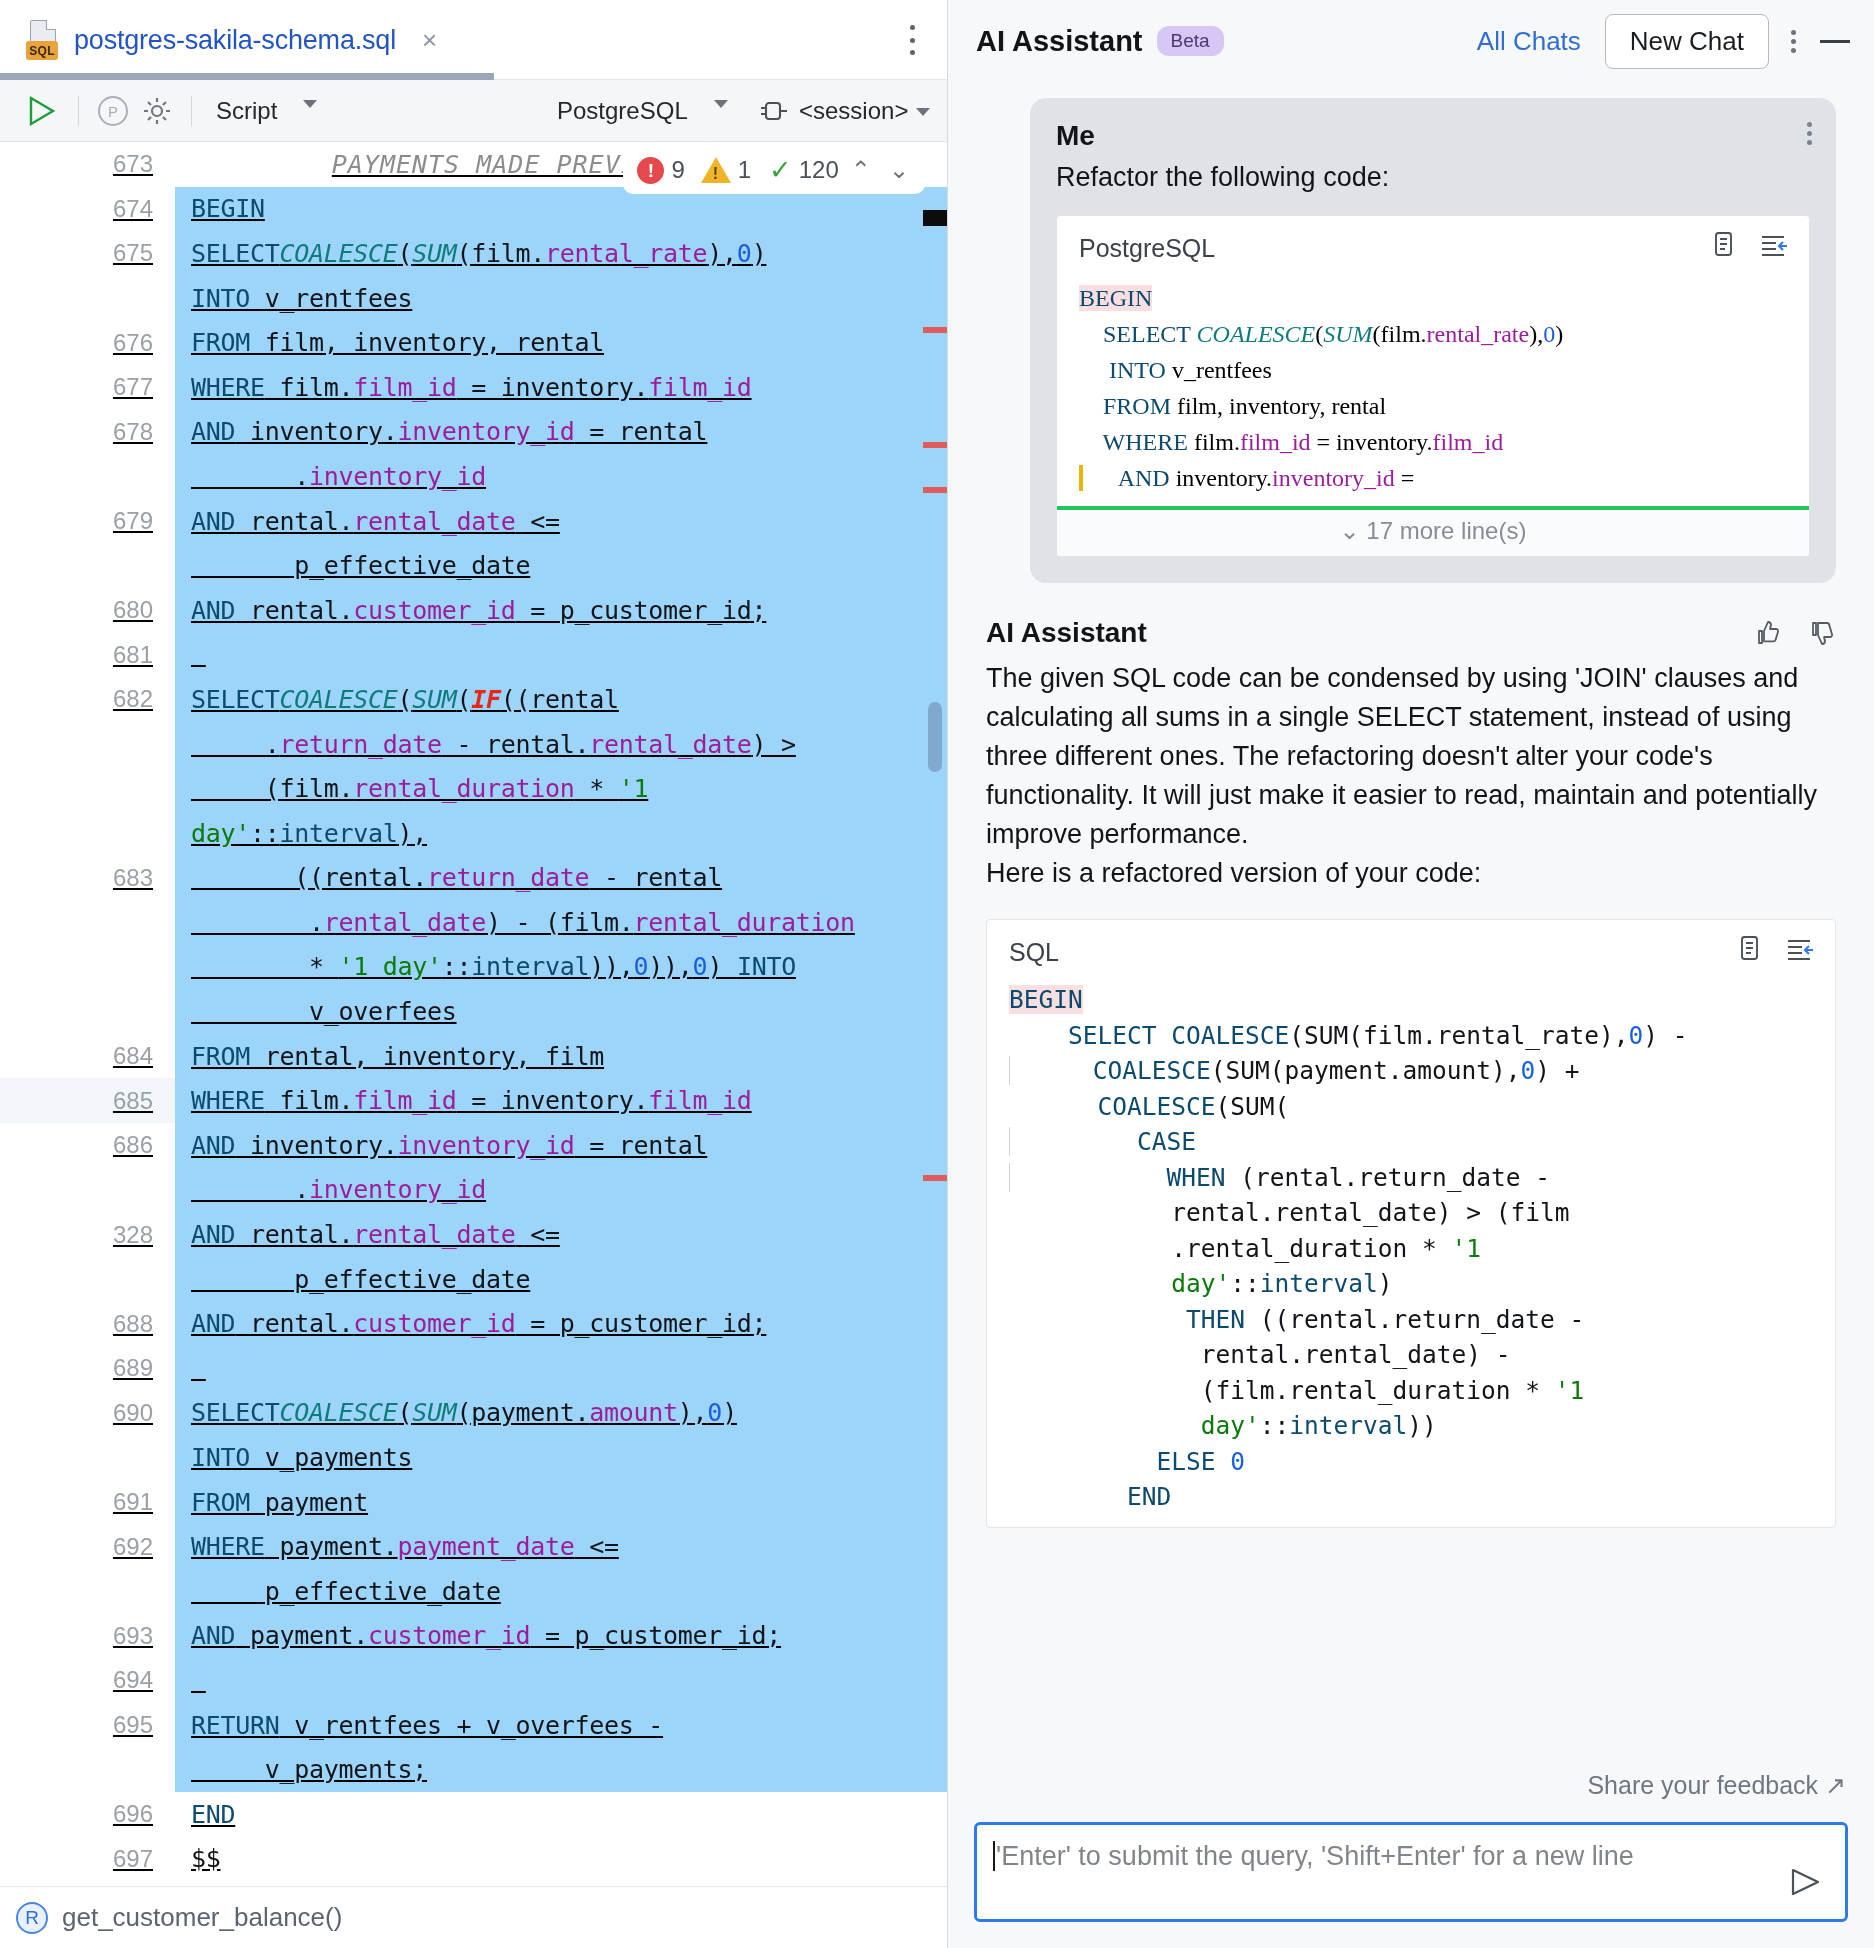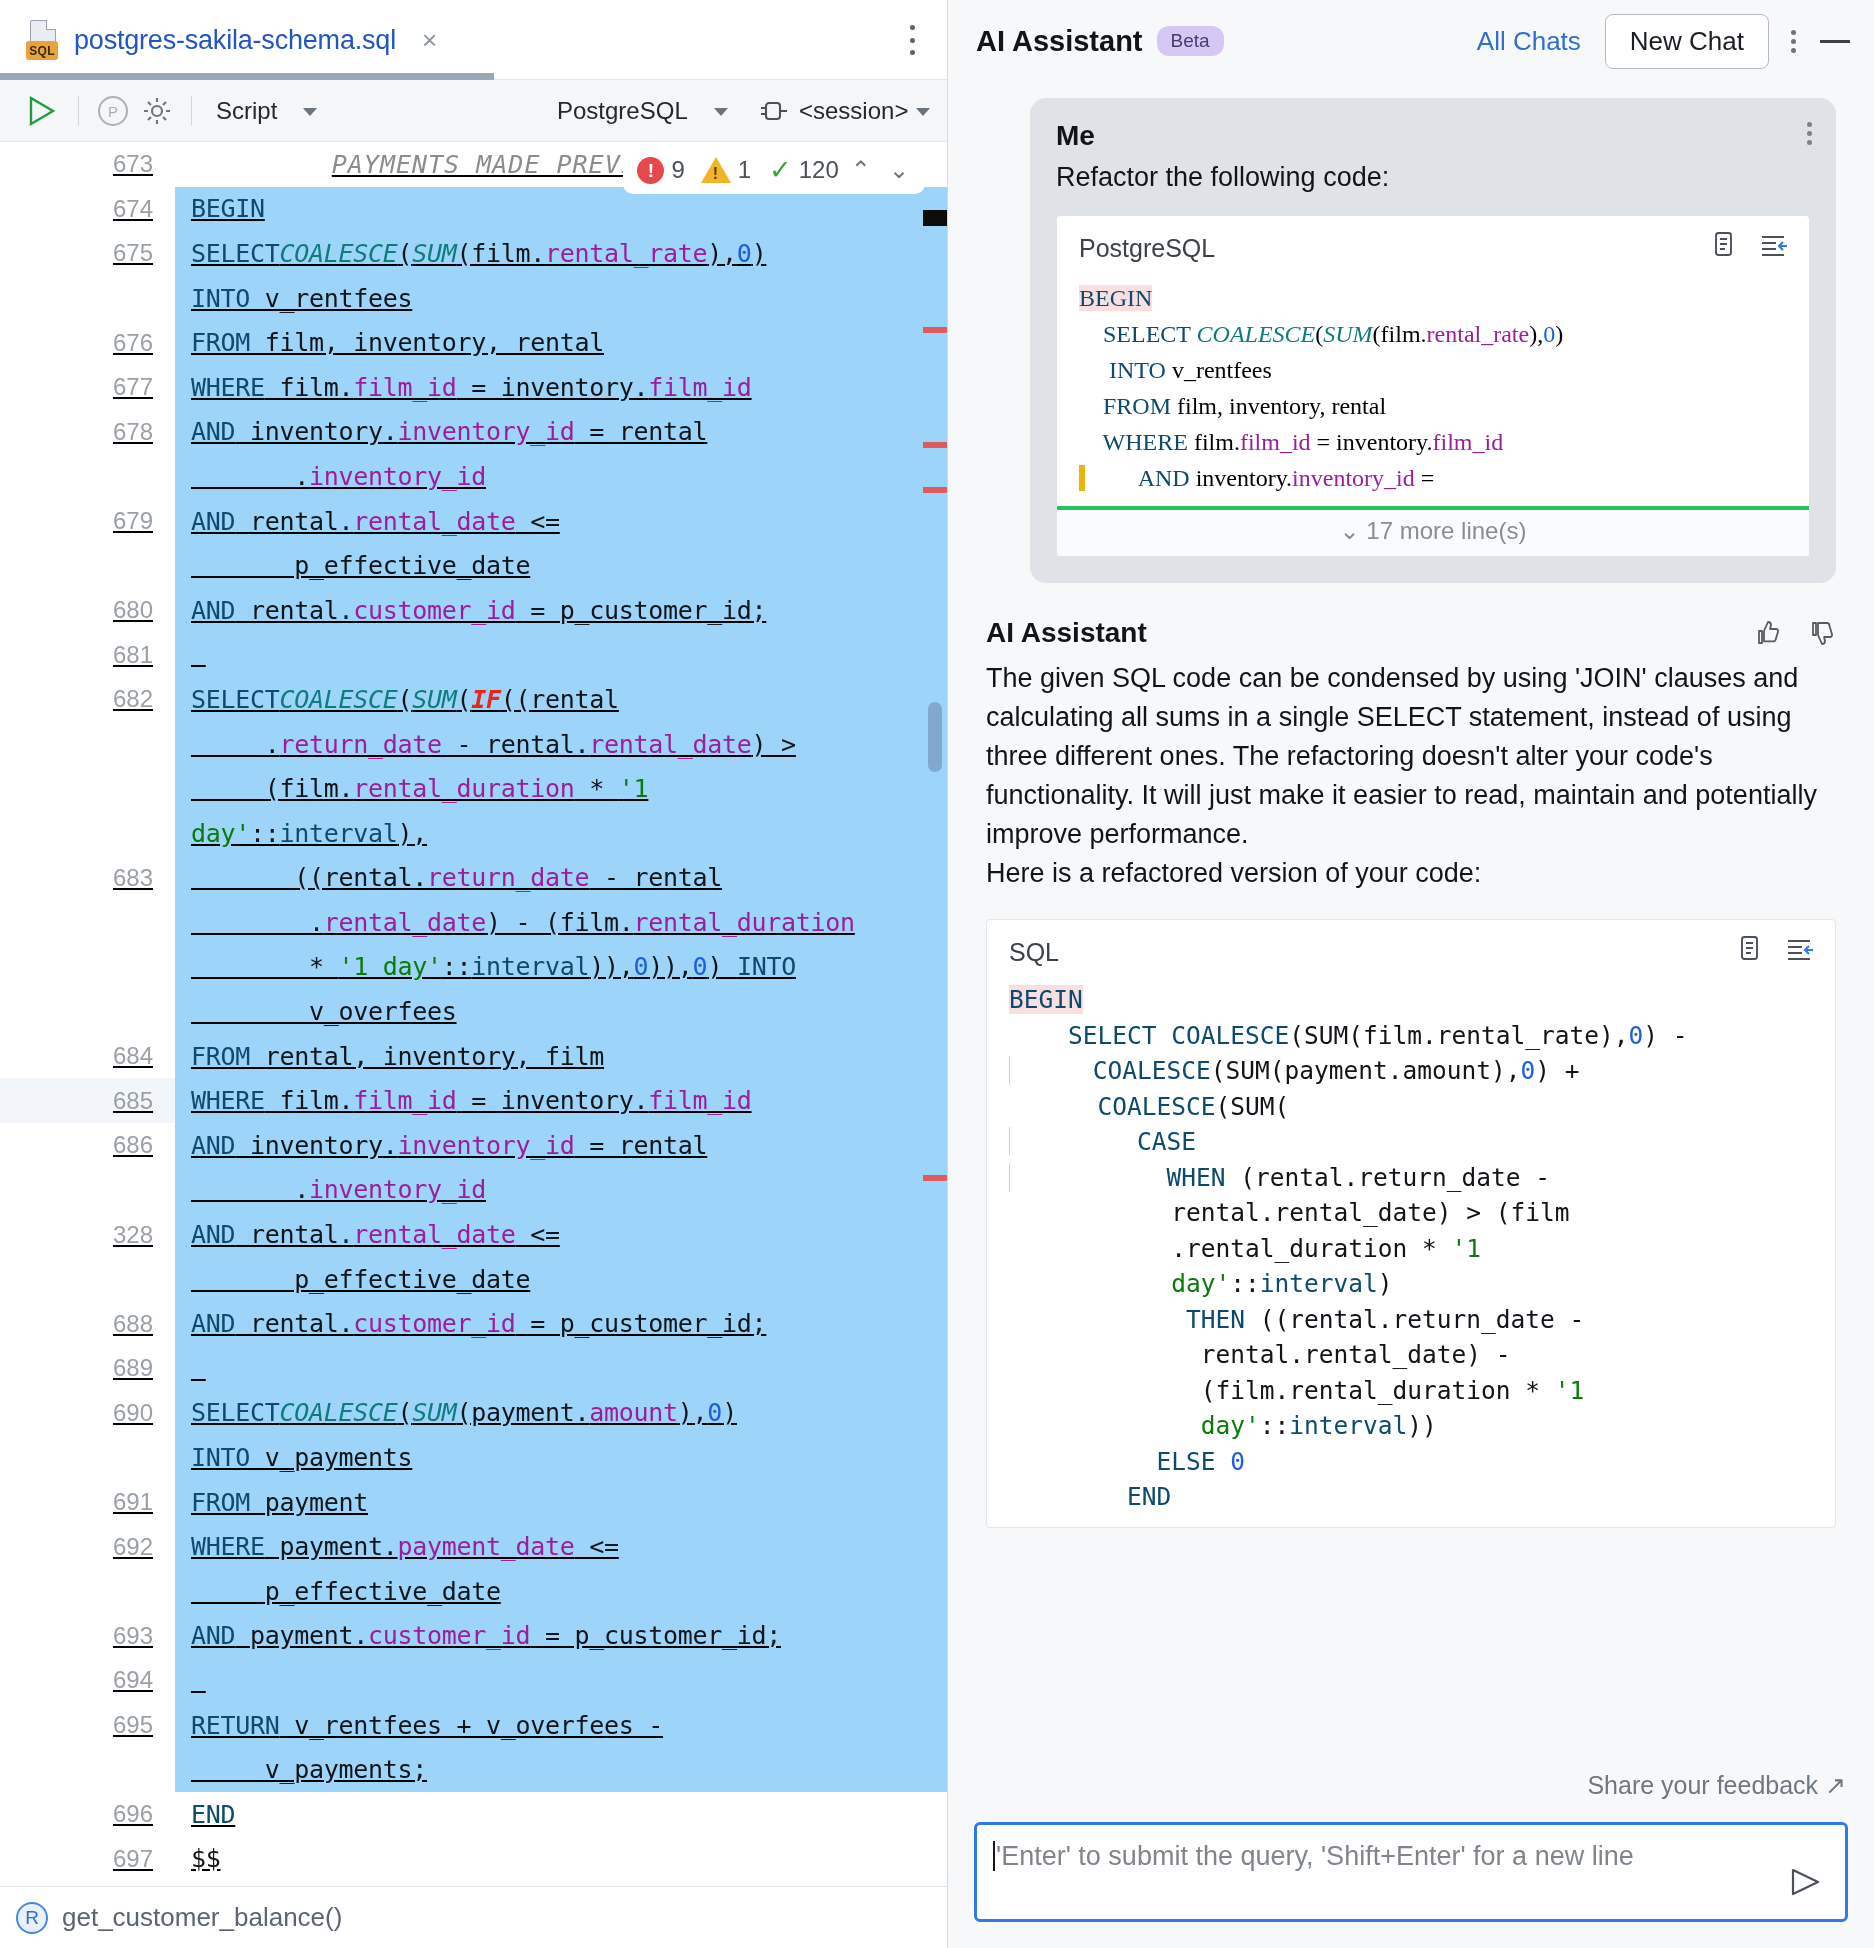--- a/index.html
+++ b/index.html
@@ -81,21 +81,21 @@
   .tb-run {
     width: 50px; height: 44px; display:flex; align-items:center; justify-content:center;
     cursor: pointer;
   }
   .tb-sep { width: 1px; height: 30px; background: #d3d7dd; margin: 0 12px; }
   .tb-icon {
     width: 44px; height: 44px; display:flex; align-items:center; justify-content:center;
     cursor:pointer;
   }
   .tb-combo {
-    display: flex; align-items: center; gap: 26px; font-size: 24px; color: #25282c;
+    display: flex; align-items: flex-start; gap: 26px; font-size: 24px; color: #25282c;
     cursor: pointer; padding: 0 12px;
   }
   .chev {
     width: 0; height: 0; border-left: 7px solid transparent; border-right: 7px solid transparent;
     border-top: 8px solid #6b737d; margin-top: 3px;
   }
   .tb-dialect { position: absolute; left: 545px; }
   .tb-session { position: absolute; left: 745px; display:flex; align-items:center; gap:8px; }
 
   
@@ -585,21 +585,21 @@
                     <path d="M28 16h-7M24 12l-4 4 4 4"></path>
                   </g>
                 </svg>
             </span>
           </div>
           <div class="cb-code"><span class="kw hl-begin">BEGIN</span>
     <span class="kw">SELECT</span> <span class="kwi">COALESCE</span>(<span class="kwi">SUM</span>(film.<span class="col">rental_rate</span>),<span class="num">0</span>)
      <span class="kw">INTO</span> v_rentfees
     <span class="kw">FROM</span> film, inventory, rental
     <span class="kw">WHERE</span> film.<span class="col">film_id</span> = inventory.<span class="col">film_id</span>
-<span style="border-left:6px solid #eab308;padding-left:18px">      <span class="kw">AND</span> inventory.<span class="col">inventory_id</span> =</span></div>
+<span style="border-left:4px solid #eab308;padding-left:0">      <span class="kw">AND</span> inventory.<span class="col">inventory_id</span> =</span></div>
           <div class="cb-more">
             <span>⌄&nbsp;</span><span>17 more line(s)</span>
           </div>
         </div>
       </div>
 
       <div class="assistant-block">
         <div class="as-head">
           <span class="as-name">AI Assistant</span>
           <span class="as-sp"></span>

